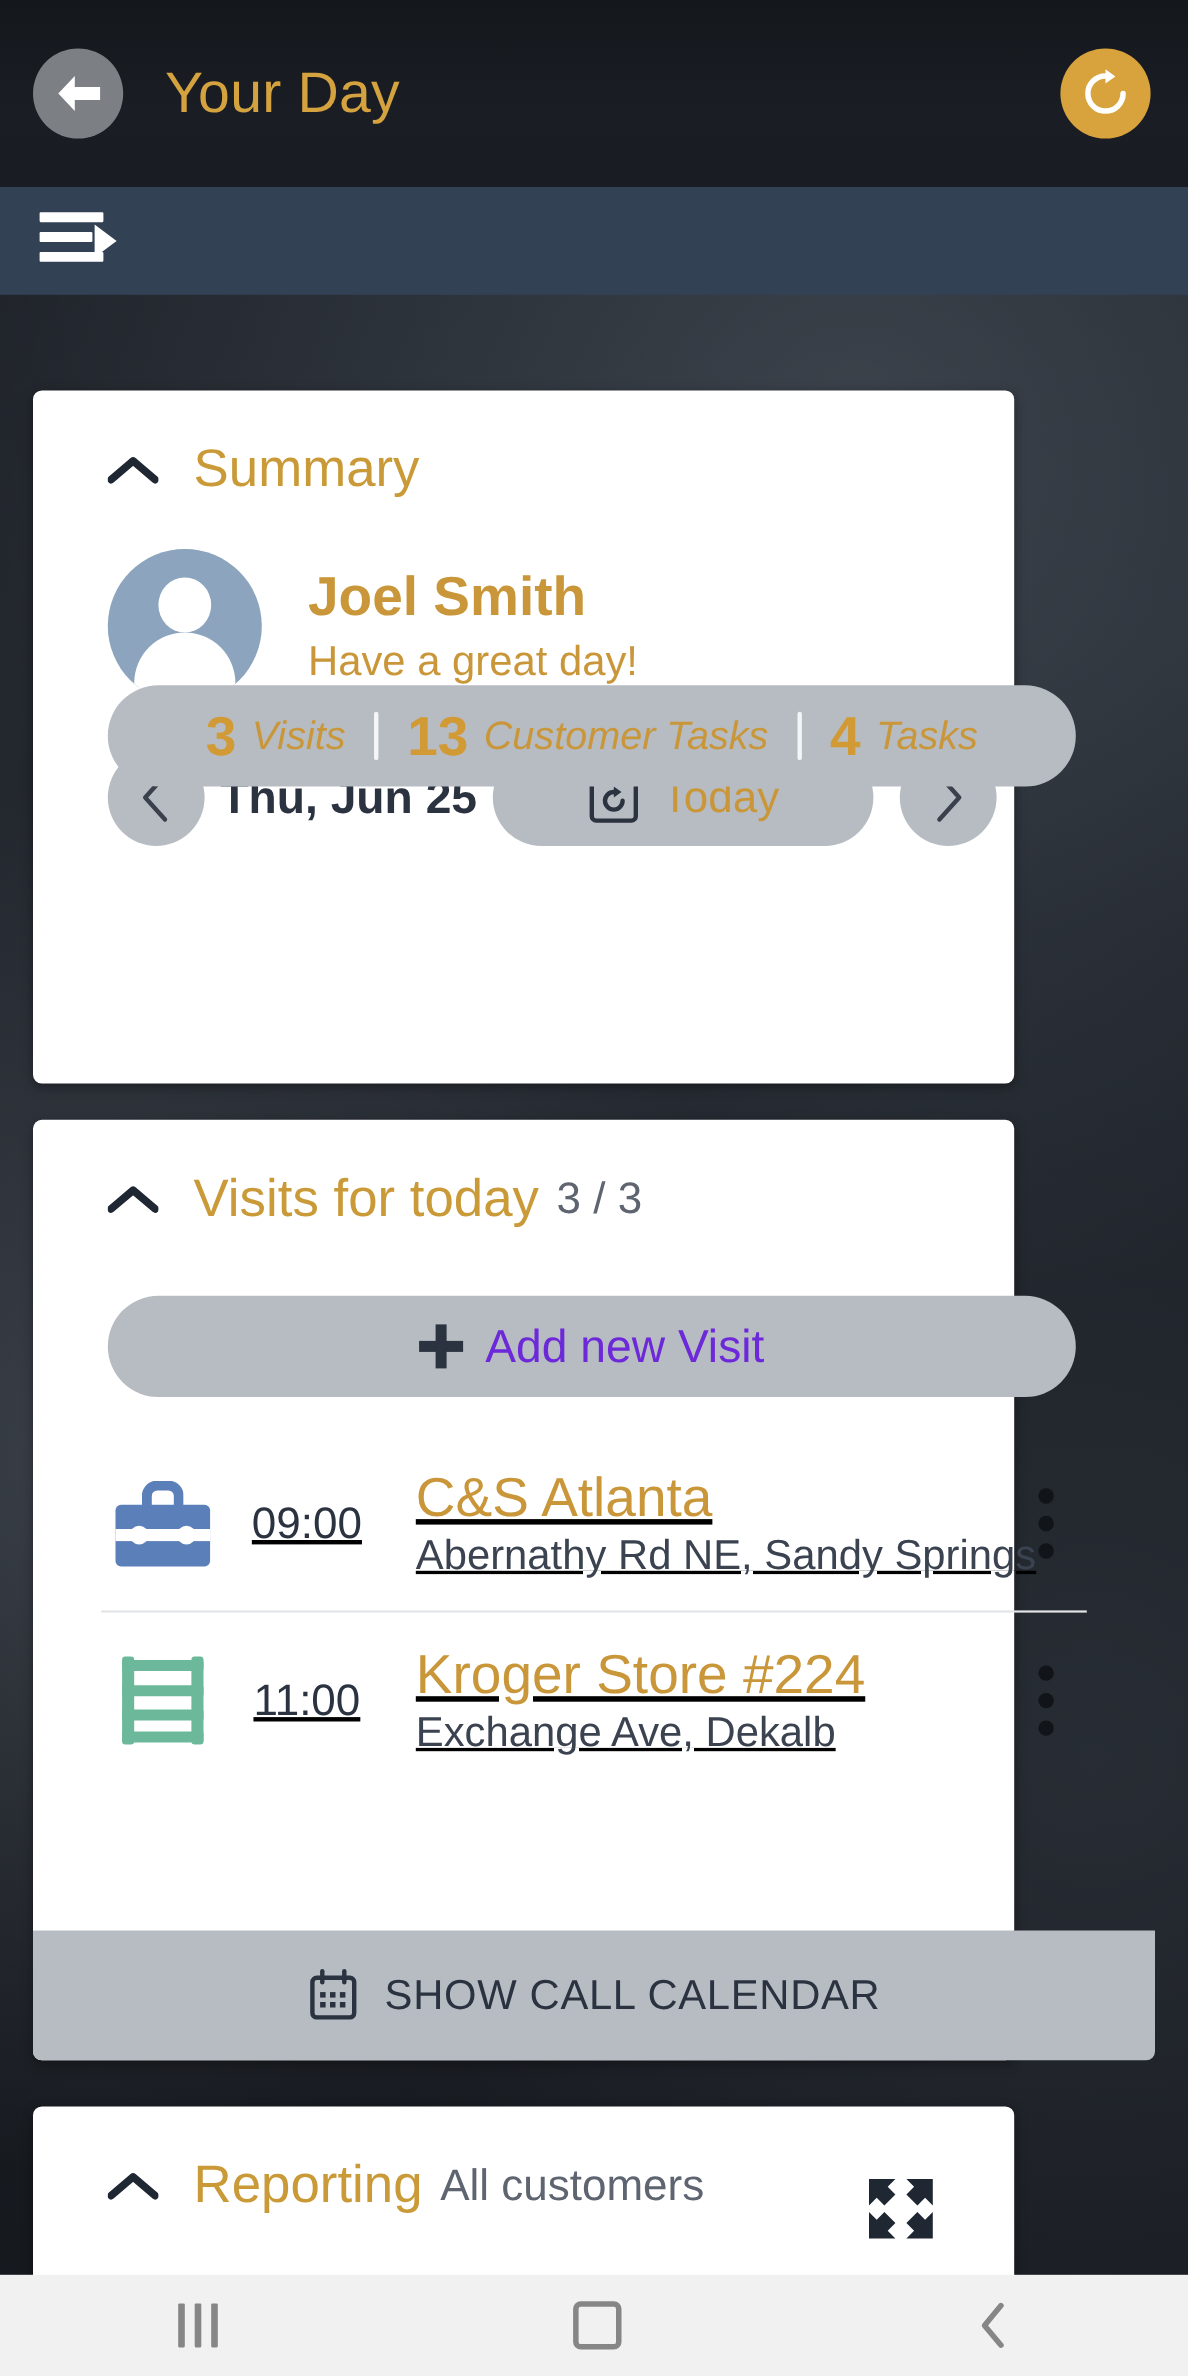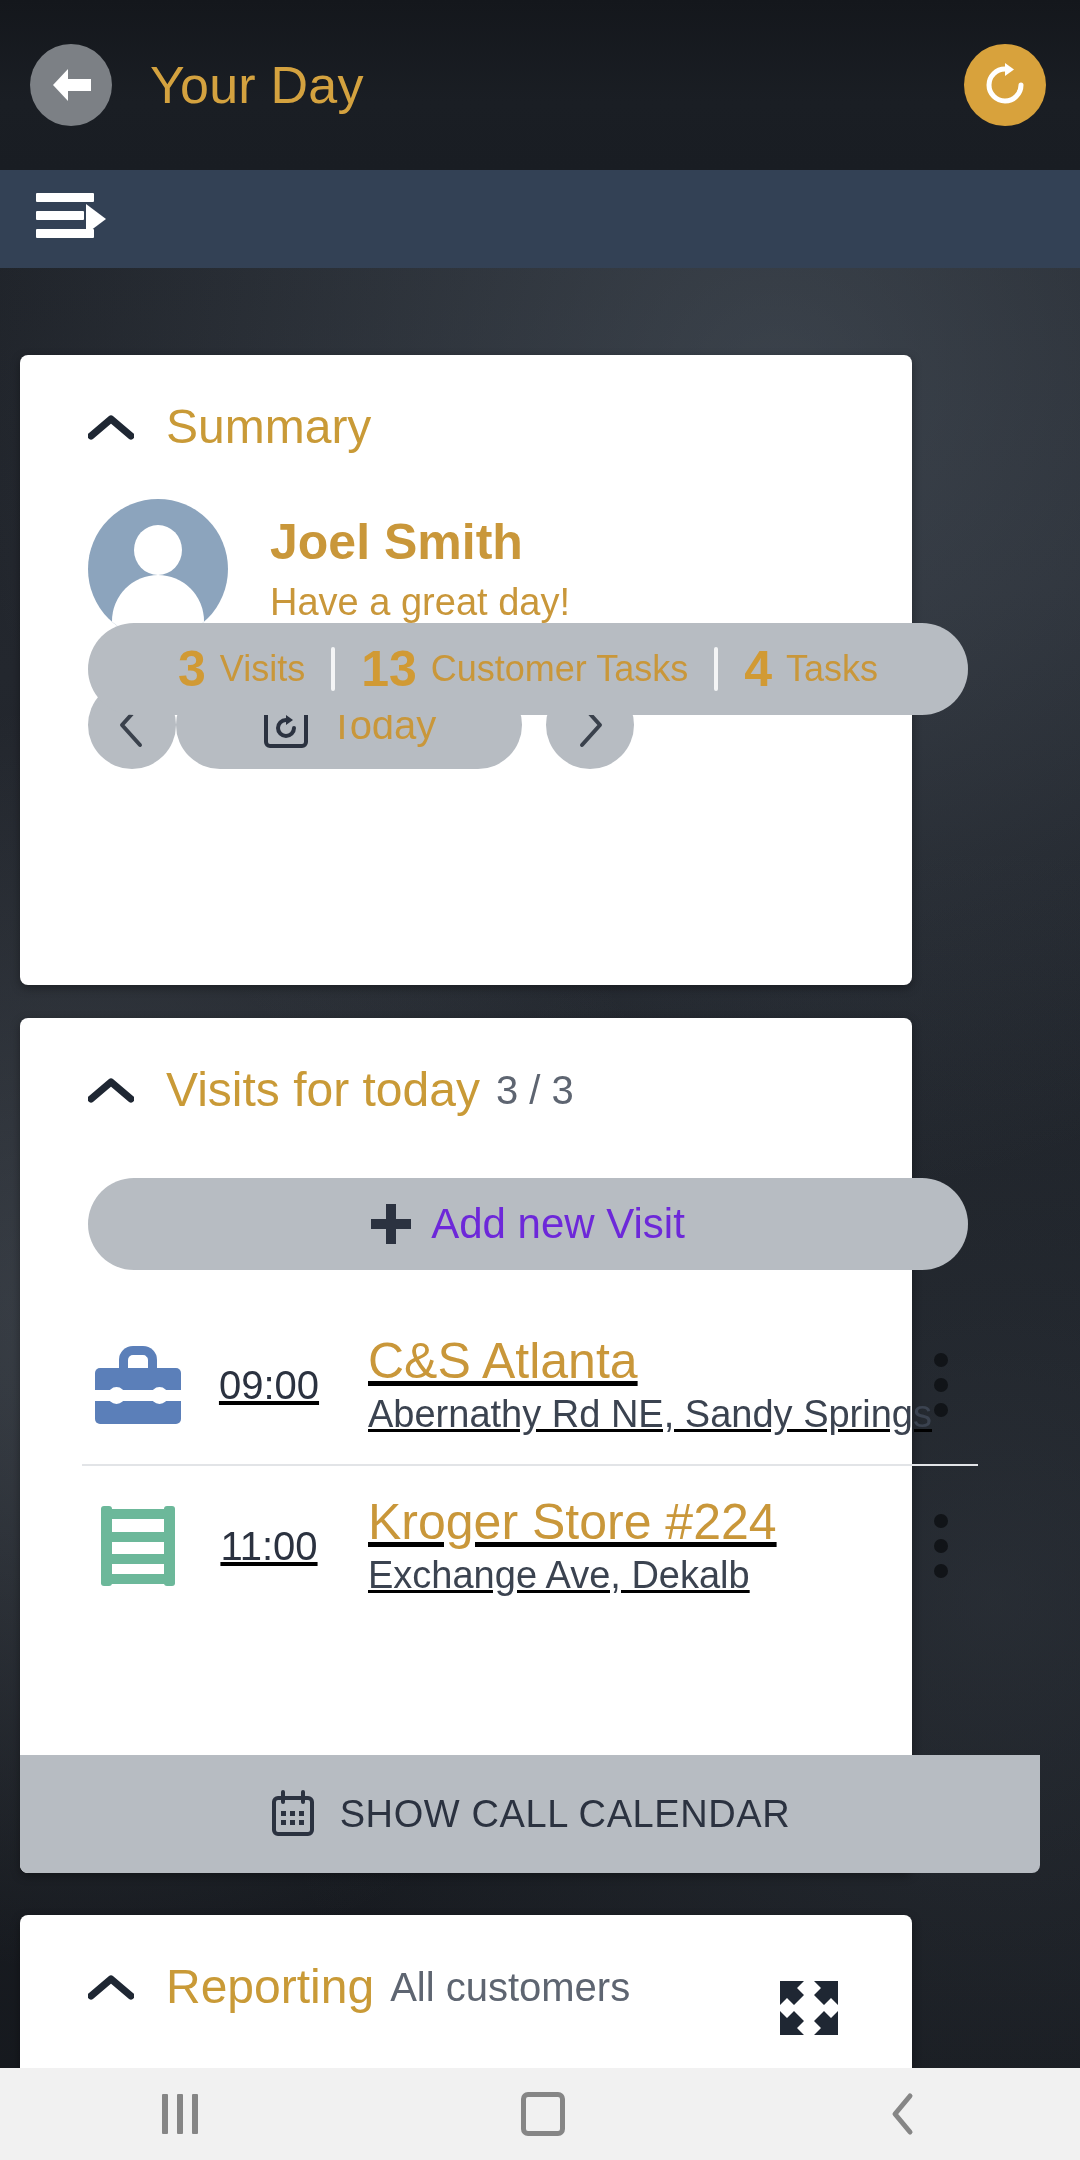--- a/index.html
+++ b/index.html
@@ -56,21 +56,21 @@
   .ham-arrow {
     position:absolute; right:-2px; top:11px;
     width:0; height:0;
     border-top:15px solid transparent;
     border-bottom:15px solid transparent;
     border-left:20px solid #fff;
   }
 
   
   .card {
-    position:absolute; left:20px; width:892px;
+    position:absolute; left:30px; width:892px;
     background:#fff; border-radius:8px;
     box-shadow:0 3px 10px rgba(0,0,0,0.35);
   }
   #card-summary { top:355px; height:630px; }
   #card-visits  { top:1018px; height:855px; }
   #card-report  { top:1915px; height:180px; }
 
   .card-head {
     display:flex; align-items:center; padding:48px 0 0 68px;
   }
@@ -130,21 +130,21 @@
   .today-text { color:#c9973a; font-size:40px; }
   .spacer-sm { width:24px; flex:0 0 auto; }
 
   
   .stats-pill {
     position:absolute; left:68px; top:268px;
     width:880px; height:92px; border-radius:46px; background:#b7bcc2;
     display:flex; align-items:center; justify-content:center; gap:0;
   }
   .stat-num { color:#d19a34; font-size:50px; font-weight:bold; }
-  .stat-lbl { color:#c9973a; font-size:36px; margin-left:14px; }
+  .stat-lbl { color:#c9973a; font-size:36px; margin-left:14px;font-style:italic; }
   .stat-div {
     width:4px; height:44px; background:#f4f5f6; margin:0 26px; border-radius:2px;
   }
 
   
   .add-btn {
     position:absolute; left:68px; top:160px;
     width:880px; height:92px; border-radius:46px; background:#b7bcc2;
     display:flex; align-items:center; justify-content:center; gap:20px;
   }
@@ -282,20 +282,21 @@
         <div class="profile-greet">Have a great day!</div>
       </div>
     </div>
 
     <div class="date-row">
       <div class="round-btn">
         <svg width="30" height="48" viewBox="0 0 30 48">
           <path d="M23 4 L5 24 L23 44" fill="none" stroke="#3a414c" stroke-width="4" stroke-linecap="round" stroke-linejoin="round"></path>
         </svg>
       </div>
+      <div class="date-label">Thu, Jun 25</div>
       <div class="today-pill">
         <svg width="48" height="50" viewBox="0 0 48 50">
           <rect x="4" y="8" width="40" height="38" rx="4" fill="none" stroke="#2b3240" stroke-width="4"></rect>
           <line x1="13" y1="2" x2="13" y2="12" stroke="#2b3240" stroke-width="4" stroke-linecap="round"></line>
           <line x1="35" y1="2" x2="35" y2="12" stroke="#2b3240" stroke-width="4" stroke-linecap="round"></line>
           <path d="M24 20 A8 8 0 1 0 32 28" fill="none" stroke="#2b3240" stroke-width="4" stroke-linecap="round"></path>
           <path d="M24 15 L24 25 L31 20 Z" fill="#2b3240"></path>
         </svg>
         <div class="today-text">Today</div>
       </div>

